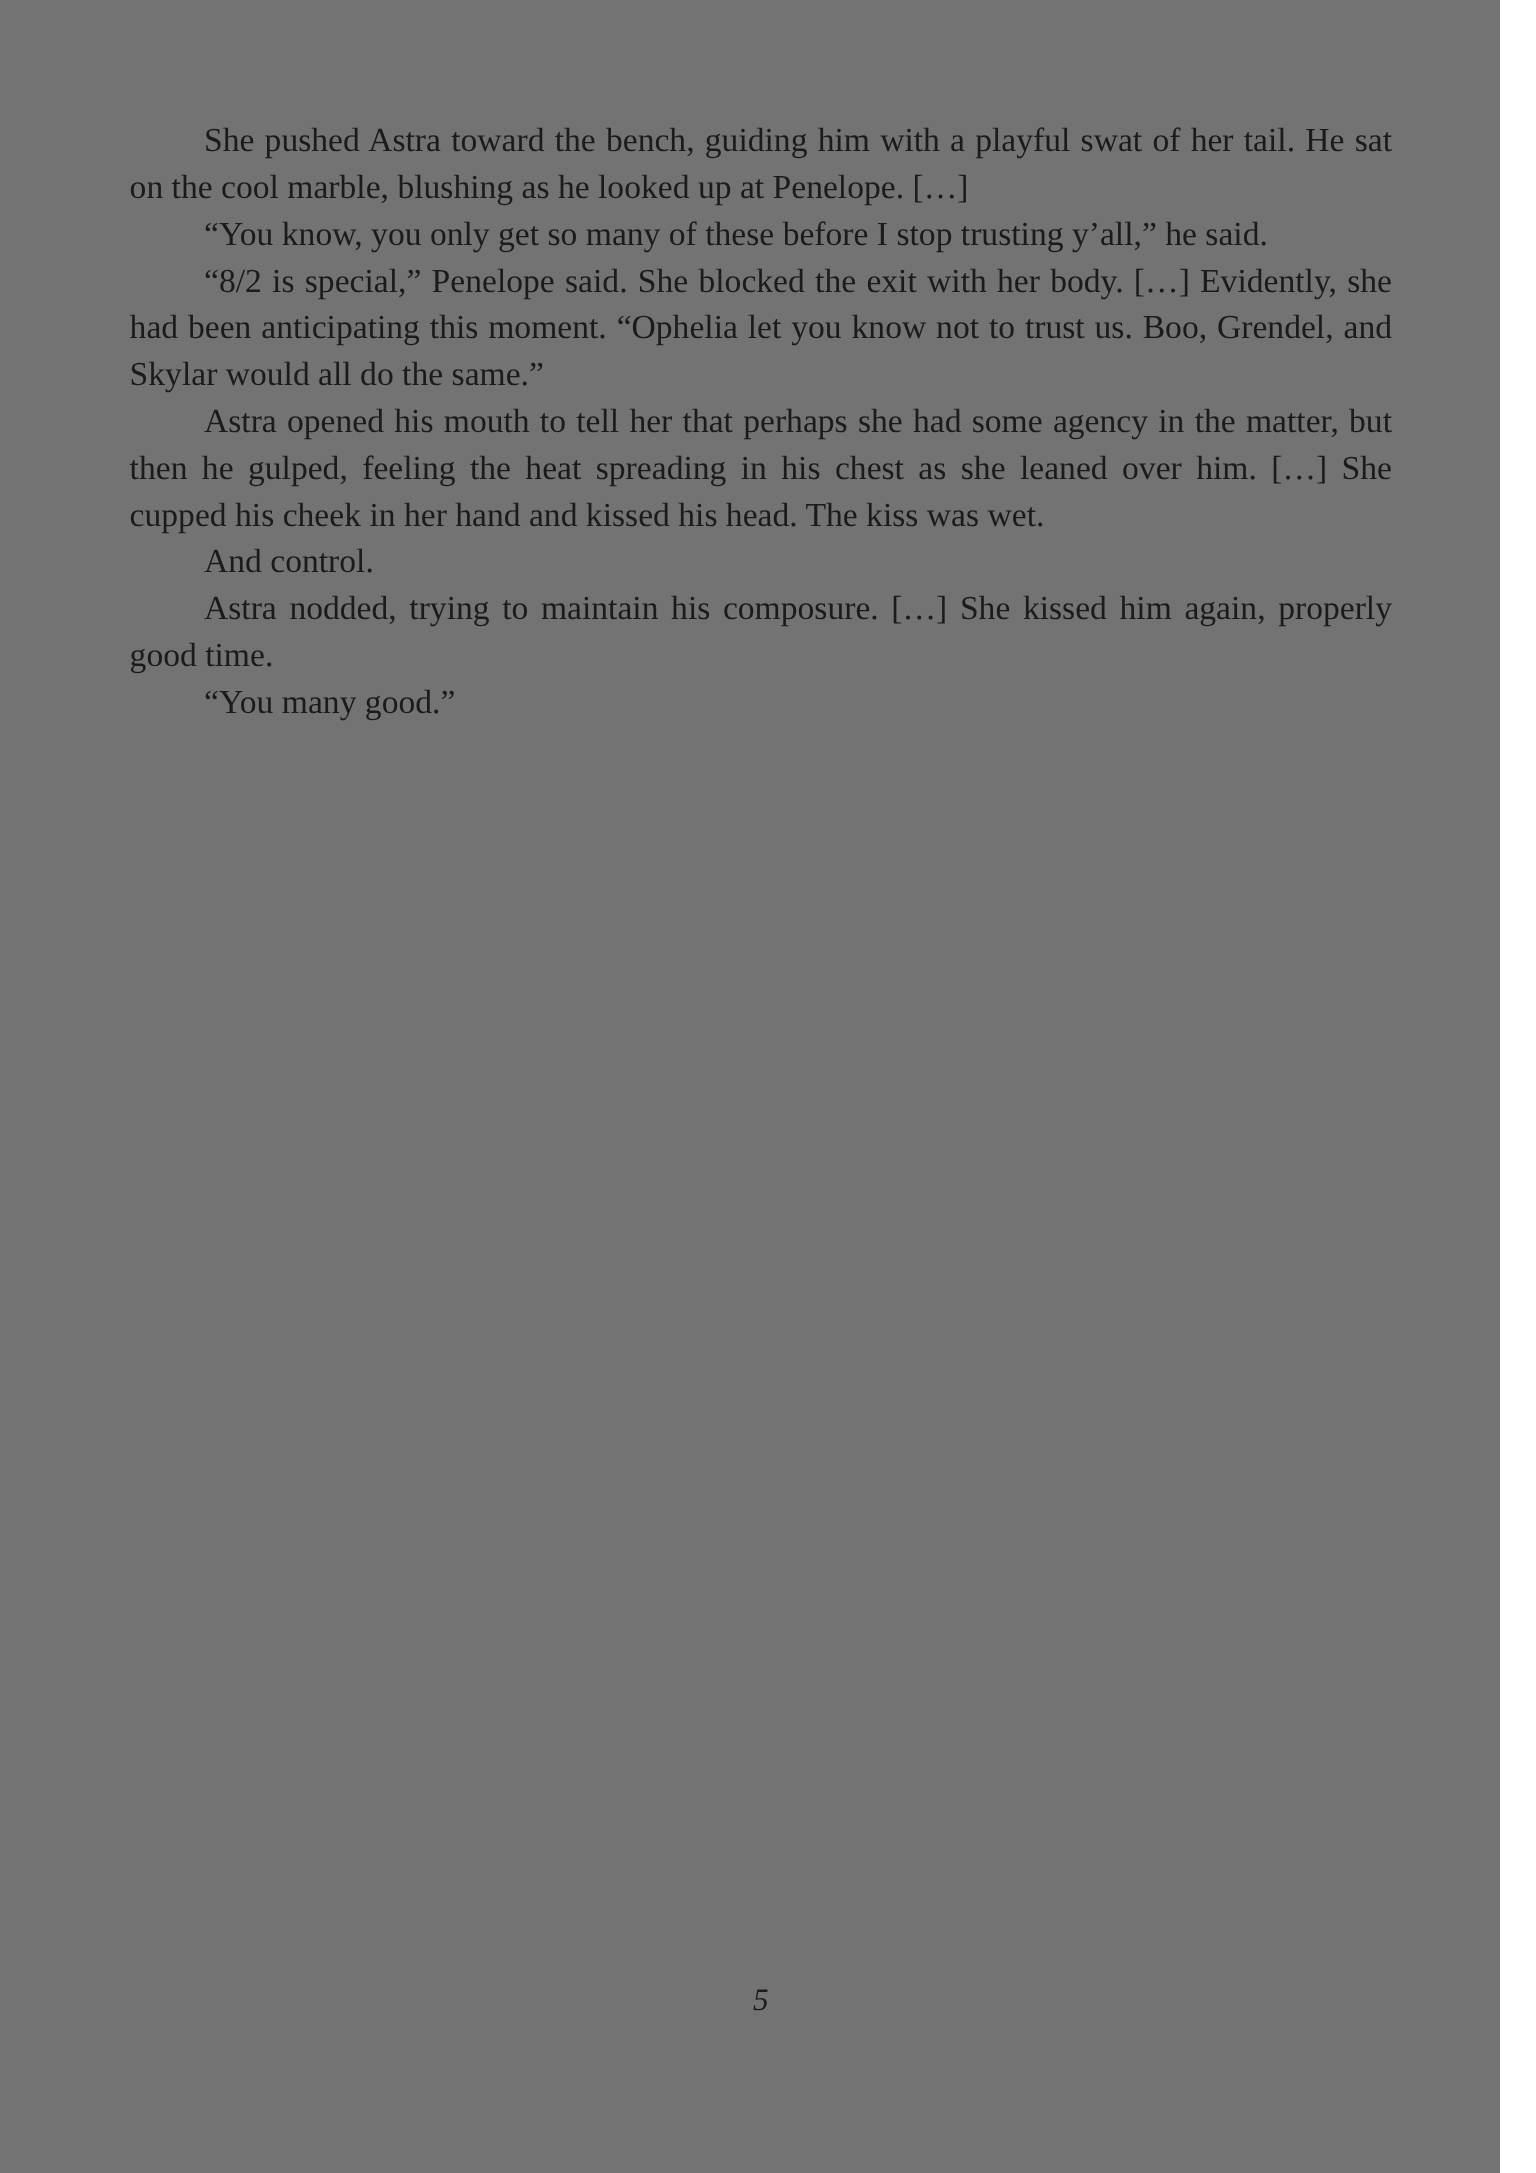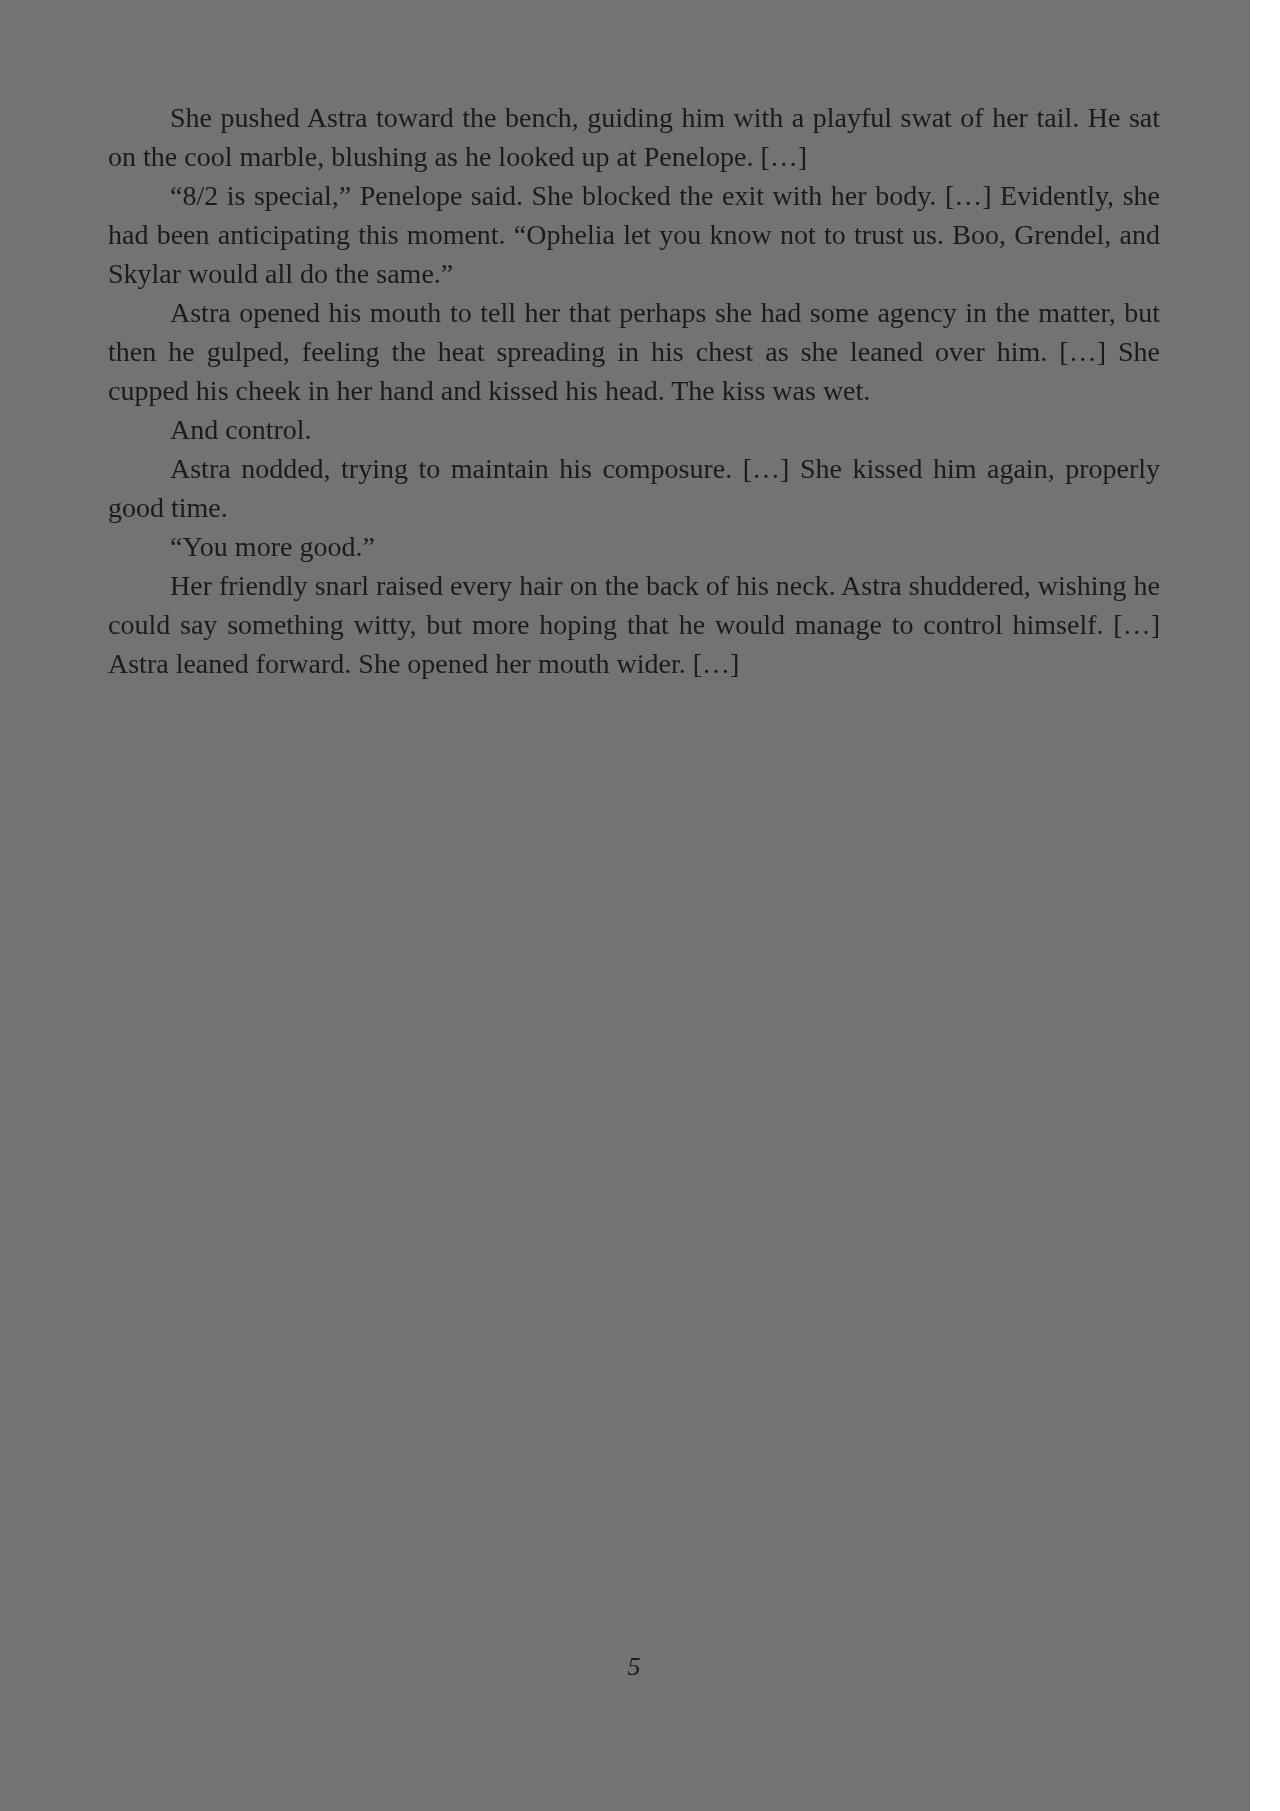--- a/index.html
+++ b/index.html
@@ -38,21 +38,21 @@
     font-size: 26px;
     line-height: 34px;
   }
 </style>
 </head>
 <body>
 
 <div class="page">
   <div class="text-block">
       <p>She pushed Astra toward the bench, guiding him with a playful swat of her tail. He sat on the cool marble, blushing as he looked up at Penelope. […]</p>
+      <p>“You know, you only get so many of these before I stop trusting y’all,” he said.</p>
       <p>“8/2 is special,” Penelope said. She blocked the exit with her body. […] Evidently, she had been anticipating this moment. “Ophelia let you know not to trust us. Boo, Grendel, and Skylar would all do the same.”</p>
       <p>Astra opened his mouth to tell her that perhaps she had some agency in the matter, but then he gulped, feeling the heat spreading in his chest as she leaned over him. […] She cupped his cheek in her hand and kissed his head. The kiss was wet.</p>
       <p>And control.</p>
       <p>Astra nodded, trying to maintain his composure. […] She kissed him again, properly good time.</p>
-      <p>“You more good.”</p>
-      <p>Her friendly snarl raised every hair on the back of his neck. Astra shuddered, wishing he could say something witty, but more hoping that he would manage to control himself. […] Astra leaned forward. She opened her mouth wider. […]</p>
+      <p>“You many good.”</p>
     </div>
   <div class="page-number">5</div>
 </div>
 
 </body></html>

